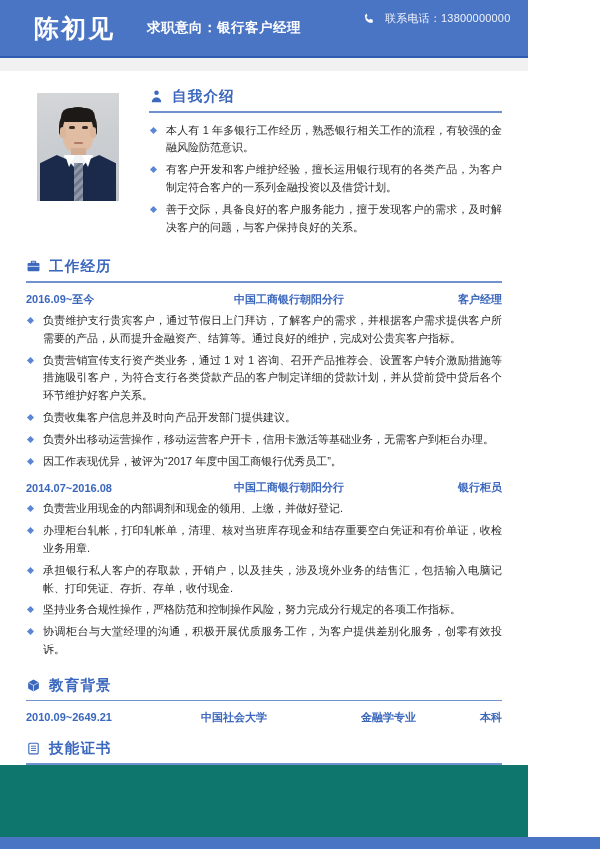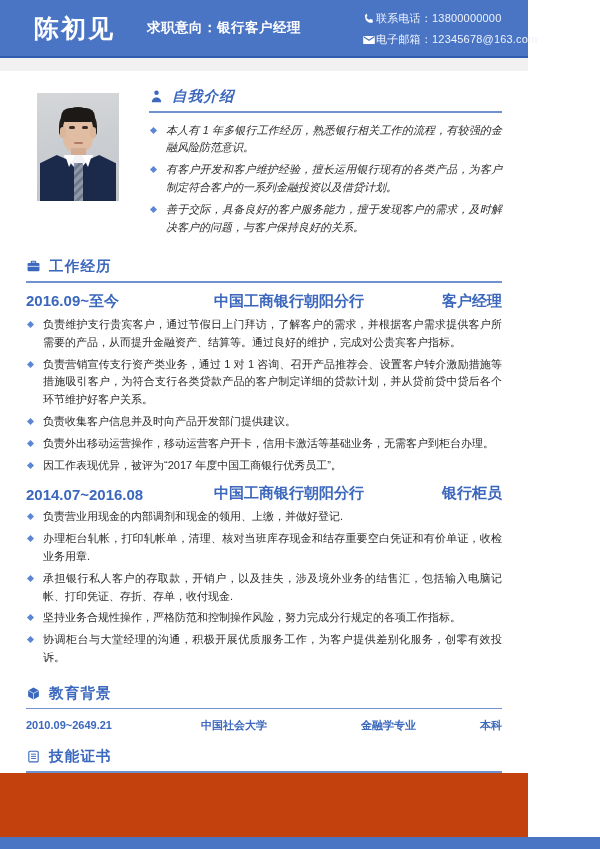--- a/index.html
+++ b/index.html
@@ -2,21 +2,21 @@
 <html><head>
 <meta charset="utf-8">
 <style>
   * { box-sizing: border-box; margin: 0; padding: 0; }
   html, body {
     width: 600px; height: 849px;
     font-family: "Liberation Sans", "DejaVu Sans", sans-serif;
     background: #ffffff;
     overflow: hidden;
   }
-  .page { position: relative; width: 528px; height: 849px; background: #c2410c; }
+  .page { position: relative; width: 528px; height: 849px; background: #0f766e; }
 
   
   .header {
     position: relative;
     height: 58px;
     background: #4a74c4;
     border-bottom: 2px solid #2f5bb0;
     display: flex; align-items: center;
   }
   .hdr-name {
@@ -32,21 +32,21 @@
     font-size: 13.5px;
     font-weight: bold;
     margin-left: 32px;
     letter-spacing: .5px;
     white-space: nowrap;
   }
   .hdr-contact {
     position: absolute; left: 362px; top: 11px;
     display: flex; flex-direction: column; gap: 6px;
   }
-  .contact-row { display: flex; align-items: flex-end; }
+  .contact-row { display: flex; align-items: flex-end; gap: 9px; }
   .contact-row .ic { width: 14px; height: 14px; display: block; flex: 0 0 14px; }
   .contact-row .txt {
     color: #eef3fc; font-size: 11px; white-space: nowrap; letter-spacing: .2px;
   }
   .gap { height: 13px; background: #f1f1f1; }
 
   .content { background: #ffffff; padding: 16px 26px 0 26px; }
 
   
   .top-block { display: flex; align-items: flex-start; }
@@ -85,21 +85,21 @@
     clip-path: polygon(0 100%, 0 18%, 22% 0%, 36% 10%, 50% 36%, 64% 10%, 78% 0%, 100% 18%, 100% 100%);
   }
   .photo .tie {
     position: absolute; left: 37px; top: 70px; width: 9px; height: 38px;
     background: repeating-linear-gradient(135deg,#8f98a8 0 3px,#6f7a8c 3px 6px);
     clip-path: polygon(0 0, 100% 0, 100% 100%, 50% 100%, 0 100%);
   }
   .photo .collar-l { position:absolute; left:28px; top:62px; width:10px; height:12px; background:#ffffff; clip-path: polygon(0 0,100% 0,40% 100%); }
   .photo .collar-r { position:absolute; left:45px; top:62px; width:10px; height:12px; background:#ffffff; clip-path: polygon(0 0,100% 0,60% 100%); }
 
-  .intro-col { flex: 1; margin-left: 30px; font-style: italic; }
+  .intro-col { flex: 1; margin-left: 30px; }
 
   
   .sec-head { display: flex; align-items: center; gap: 8px; padding-bottom: 5px; }
   .sec-head .sec-ic { width: 15px; height: 15px; display: block; flex: 0 0 15px; }
   .sec-title {
     color: #3b67bd; font-size: 14.5px; font-weight: bold; letter-spacing: 1.2px;
   }
   .sec-rule { height: 1.5px; background: #6f91d0; width: 100%; margin-bottom: 9px; }
 
   
@@ -117,22 +117,22 @@
     content: "";
     position: absolute; left: 2px; top: 6px;
     width: 5px; height: 5px;
     background: #5b86d6;
     transform: rotate(45deg);
   }
 
   
   .exp-block { margin-top: 4px; }
   .exp-row {
-    display: flex; align-items: flex-end;
-    font-size: 15px; font-weight: bold; color: #3b67bd;
+    display: flex; align-items: center;
+    font-size: 11px; font-weight: bold; color: #3b67bd;
     margin-bottom: 5px;
     gap: 24px;
   }
   .exp-row .c-date  { width: 160px; flex: 0 0 160px; }
   .exp-row .c-org   { flex: 1; text-align: center; }
   .exp-row .c-role  { width: 110px; flex: 0 0 110px; text-align: right; }
 
   .edu-row {
     display: flex; align-items: baseline;
     font-size: 11px; font-weight: bold; color: #3b67bd;
@@ -158,29 +158,20 @@
     <div class="hdr-objective">求职意向：银行客户经理</div>
 
     <div class="hdr-contact">
       <div class="contact-row">
         <span class="ic">
           <svg viewBox="0 0 24 24" width="14" height="14">
               <path fill="#ffffff" d="M6.6 2.5c.7 0 1.3.4 1.5 1l1 2.6c.2.6 0 1.3-.5 1.7l-1.2.9c1 2.2 2.7 3.9 4.9 4.9l.9-1.2c.4-.5 1.1-.7 1.7-.5l2.6 1c.6.2 1 .8 1 1.5v2.6c0 .9-.7 1.6-1.6 1.6C9.1 18.6 5.4 14.9 5 6.1c0-.9.7-1.6 1.6-1.6z"></path>
             </svg>
         </span>
         <span class="txt">联系电话：13800000000</span>
-      </div>
-      <div class="contact-row">
-        <span class="ic">
-          <svg viewBox="0 0 24 24" width="14" height="14">
-            <rect x="2" y="5" width="20" height="14" rx="1.5" fill="#ffffff"></rect>
-            <path d="M3 6.5l9 6 9-6" stroke="#4a74c4" stroke-width="1.8" fill="none"></path>
-          </svg>
-        </span>
-        <span class="txt">电子邮箱：12345678@163.com</span>
       </div>
     </div>
   </div>
 
   <div class="gap"></div>
 
   <div class="content">
 
     <div class="top-block">
       <div class="photo">

